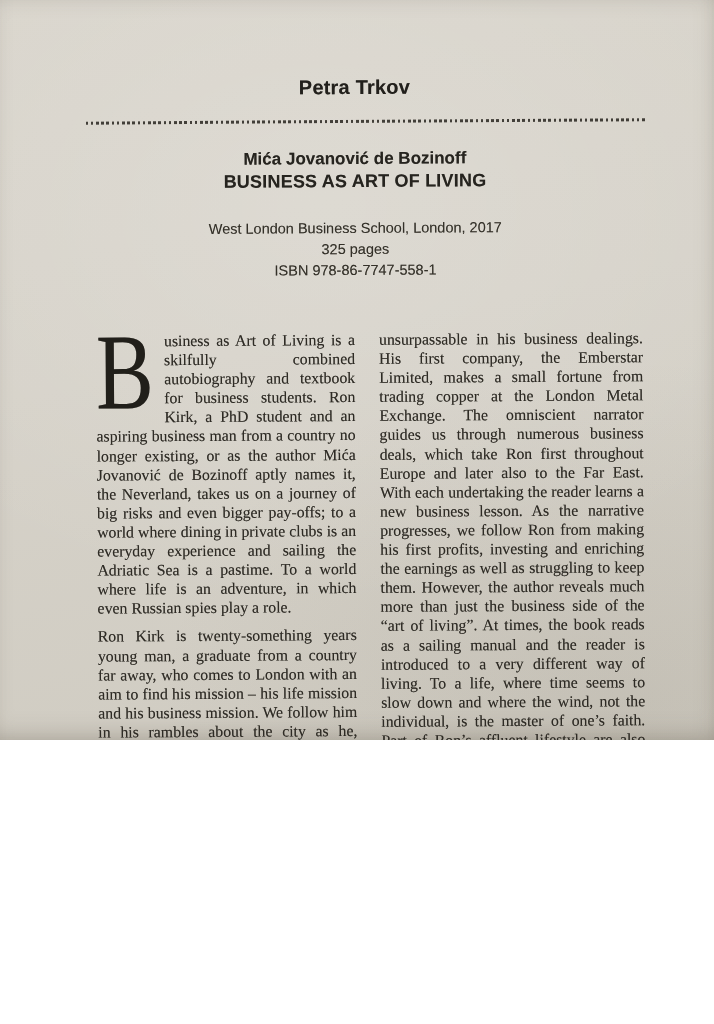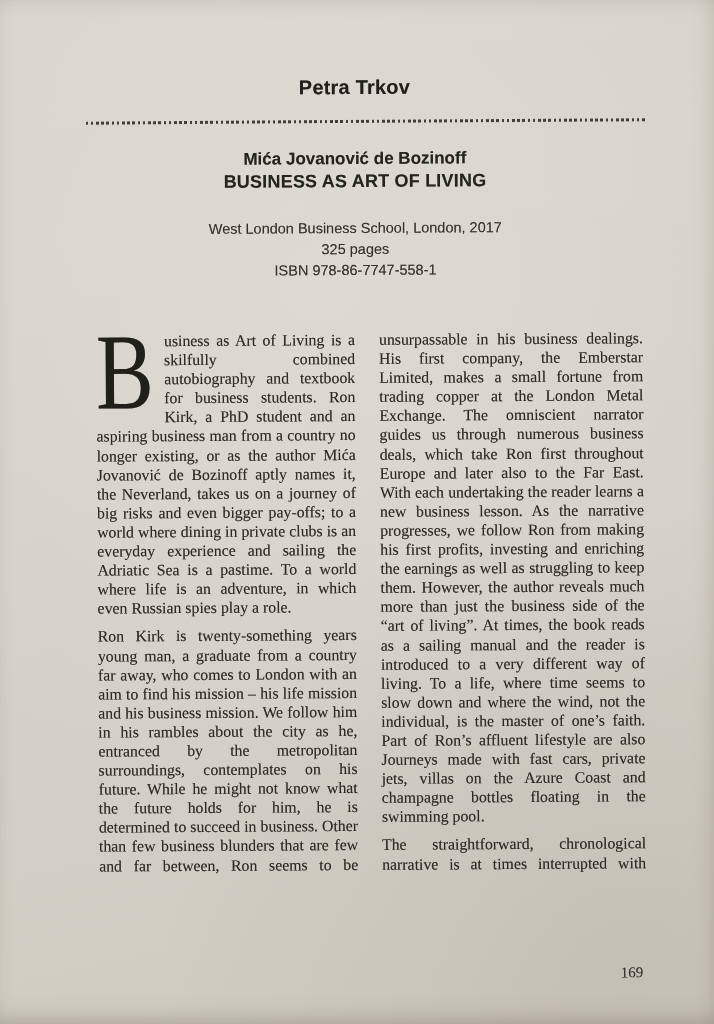--- a/index.html
+++ b/index.html
@@ -6,21 +6,21 @@
     margin: 0;
     padding: 0;
     width: 714px;
     height: 1024px;
     overflow: hidden;
     font-family: "Liberation Serif", "DejaVu Serif", serif;
   }
   .sheet {
     position: relative;
     width: 714px;
-    height: 1024px;
+    height: 740px;
     overflow: hidden;
     background:
       radial-gradient(140% 100% at 45% 28%, rgba(255,255,255,0.16) 0%, rgba(255,255,255,0) 55%),
       radial-gradient(120% 85% at 88% 95%, rgba(96,88,74,0.10) 0%, rgba(0,0,0,0) 55%),
       linear-gradient(168deg, #d9d5cc 0%, #d6d2c9 45%, #cfcbc1 100%);
     box-shadow:
       inset 0 -16px 24px -14px rgba(100,92,78,0.38),
       inset 0 12px 22px -16px rgba(112,106,94,0.22),
       inset -14px 0 26px -20px rgba(110,102,88,0.25);
     text-decoration: underline;

